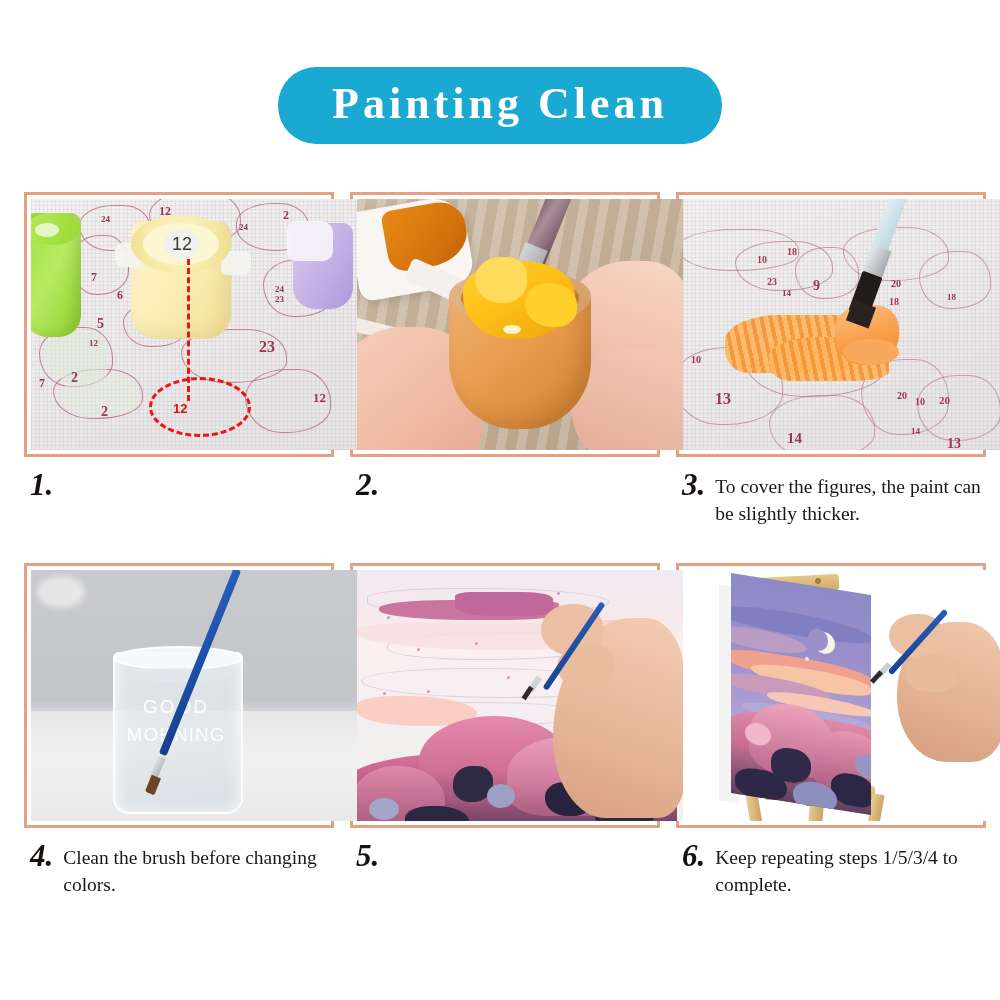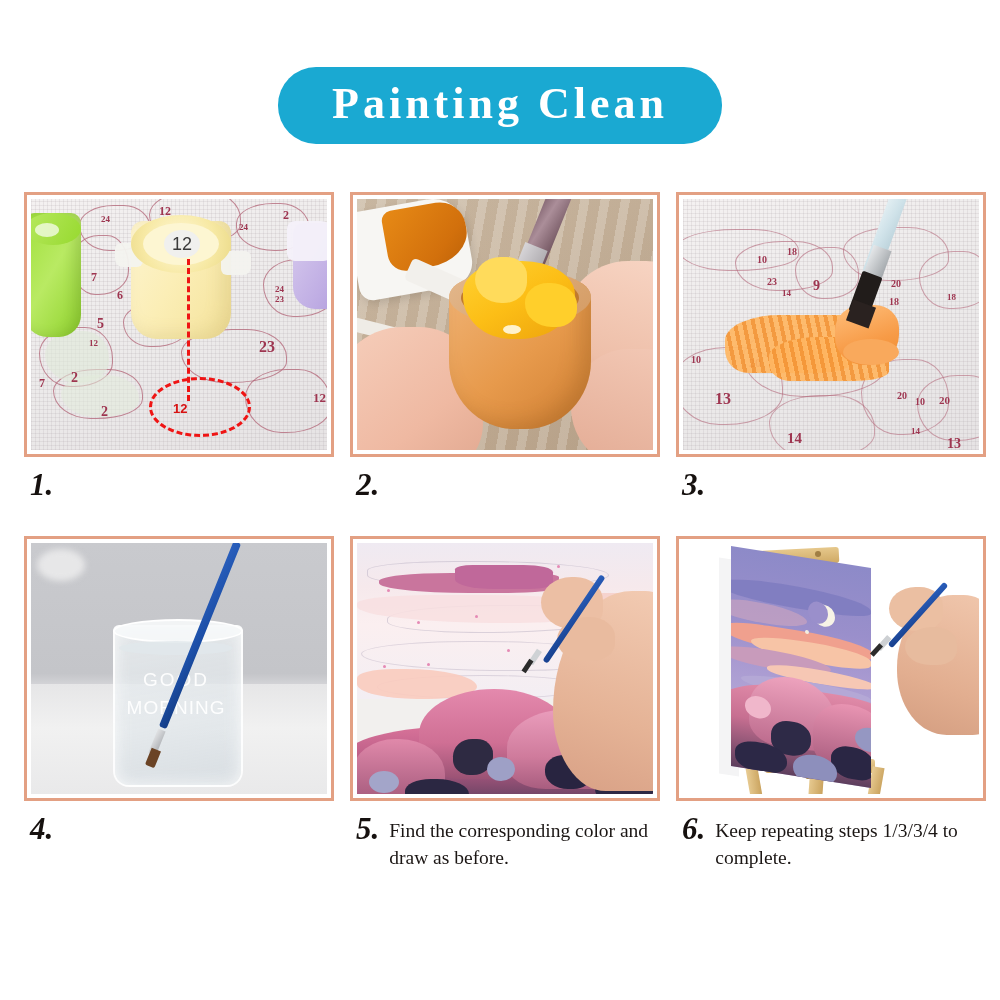--- a/index.html
+++ b/index.html
@@ -60,20 +60,21 @@
     border: 3px solid #e3a083;
     background: #ffffff;
     padding: 4px;
   }
   .photo {
     width: 100%;
     height: 100%;
     position: relative;
     overflow: hidden;
     background: #f2f0ee;
+    padding-left: 43px;
   }
 
   
   .caption {
     display: flex;
     align-items: flex-start;
     margin-top: 13px;
     padding-left: 6px;
   }
   .step-num {
@@ -308,20 +309,21 @@
         <div style="position:absolute;left:160px;top:140px;width:56px;height:26px;border-radius:50%;background:#f9a95c;"></div>
 
         <div style="position:absolute;left:196px;top:-22px;width:17px;height:100px;background:linear-gradient(100deg,#e8f2f5 0%,#cfe2e9 50%,#b5cdd6 100%);transform:rotate(20deg);border-radius:3px;"></div>
         <div style="position:absolute;left:184px;top:48px;width:19px;height:36px;background:linear-gradient(100deg,#e6e8ea,#9ea3a7);transform:rotate(20deg);"></div>
         <div style="position:absolute;left:172px;top:74px;width:21px;height:42px;background:#211c1a;transform:rotate(20deg);border-radius:2px;"></div>
         <div style="position:absolute;left:166px;top:104px;width:24px;height:22px;background:#2a2220;transform:rotate(20deg);"></div>
       </div>
     </div>
     <div class="caption">
       <span class="step-num">3.</span>
+      <span class="caption-text">To cover the figures, the paint can be slightly thicker.</span>
     </div>
   </div>
 
   <div class="cell">
     <div class="frame">
       <div class="photo">
         <div class="p4bg"></div>
 
         <div style="position:absolute;left:6px;top:6px;width:48px;height:32px;background:#e7e7e8;border-radius:50%;filter:blur(3px);"></div>
         <div style="position:absolute;left:-6px;top:152px;width:60px;height:38px;background:#ecebe4;border-radius:50%;filter:blur(2px);"></div>
@@ -337,20 +339,21 @@
         <div style="position:absolute;left:90px;top:126px;width:110px;text-align:center;font-family:'Liberation Sans',sans-serif;font-size:19px;letter-spacing:2px;color:rgba(255,255,255,.92);">GOOD</div>
         <div style="position:absolute;left:86px;top:154px;width:118px;text-align:center;font-family:'Liberation Sans',sans-serif;font-size:19px;letter-spacing:1px;color:rgba(255,255,255,.92);">MORNING</div>
 
         <div style="position:absolute;left:165px;top:-8px;width:8px;height:200px;background:linear-gradient(100deg,#2a5fbd 0%,#1c4fa8 55%,#143d86 100%);transform:rotate(22deg);border-radius:3px;"></div>
         <div style="position:absolute;left:122px;top:186px;width:8px;height:26px;background:linear-gradient(100deg,#e3e4e6,#adb0b4);transform:rotate(22deg);"></div>
         <div style="position:absolute;left:117px;top:206px;width:10px;height:18px;background:#6b4325;transform:rotate(22deg);border-radius:0 0 2px 2px;"></div>
       </div>
     </div>
     <div class="caption">
       <span class="step-num">4.</span>
+      <span class="caption-text">Clean the brush before changing colors.</span>
     </div>
   </div>
 
   <div class="cell">
     <div class="frame">
       <div class="photo">
         <div class="p5sky"></div>
 
         <div style="position:absolute;left:10px;top:18px;width:240px;height:24px;border:1px solid rgba(180,170,190,.45);border-radius:40% 60% 50% 50%;"></div>
         <div style="position:absolute;left:30px;top:62px;width:230px;height:26px;border:1px solid rgba(180,170,190,.45);border-radius:50% 40% 60% 40%;"></div>
@@ -392,21 +395,20 @@
         <div style="position:absolute;left:184px;top:34px;width:62px;height:52px;background:#ecbfa4;border-radius:50% 46% 38% 52%;"></div>
         <div style="position:absolute;left:200px;top:74px;width:58px;height:44px;background:#e9bb9f;border-radius:52% 44% 40% 48%;"></div>
 
         <div style="position:absolute;left:214px;top:24px;width:6px;height:104px;background:linear-gradient(100deg,#2a5fbd,#173f8c);transform:rotate(34deg);border-radius:3px;"></div>
         <div style="position:absolute;left:175px;top:106px;width:6px;height:16px;background:#cfd2d5;transform:rotate(34deg);"></div>
         <div style="position:absolute;left:168px;top:116px;width:5px;height:14px;background:#2b2b2b;transform:rotate(34deg);"></div>
       </div>
     </div>
     <div class="caption">
       <span class="step-num">5.</span>
-      <span class="caption-text">Find the corresponding color and draw as before.</span>
     </div>
   </div>
 
   <div class="cell">
     <div class="frame">
       <div class="photo">
         <div class="p6bg"></div>
 
         <div style="position:absolute;left:70px;top:6px;width:86px;height:16px;background:linear-gradient(180deg,#e6c88c,#cfa964);border-radius:3px;transform:rotate(-3deg);"></div>
         <div style="position:absolute;left:80px;top:9px;width:6px;height:6px;border-radius:50%;background:#a07e44;"></div>
@@ -449,17 +451,17 @@
         <div style="position:absolute;left:214px;top:52px;width:108px;height:140px;background:linear-gradient(200deg,#f1c8ae 0%,#e2ae90 64%,#d39d80 100%);border-radius:52% 38% 30% 46%;"></div>
         <div style="position:absolute;left:206px;top:44px;width:54px;height:44px;background:#ebbfa2;border-radius:50% 44% 40% 52%;"></div>
         <div style="position:absolute;left:222px;top:84px;width:52px;height:38px;background:#e7bb9e;border-radius:52% 44% 38% 48%;"></div>
         <div style="position:absolute;left:232px;top:30px;width:6px;height:84px;background:linear-gradient(100deg,#2a5fbd,#173f8c);transform:rotate(42deg);border-radius:3px;"></div>
         <div style="position:absolute;left:198px;top:92px;width:6px;height:16px;background:#cdd0d3;transform:rotate(42deg);"></div>
         <div style="position:absolute;left:191px;top:100px;width:5px;height:14px;background:#2b2b2b;transform:rotate(42deg);"></div>
       </div>
     </div>
     <div class="caption">
       <span class="step-num">6.</span>
-      <span class="caption-text">Keep repeating steps 1/3/3/4 to complete.</span>
+      <span class="caption-text">Keep repeating steps 1/5/3/4 to complete.</span>
     </div>
   </div>
 
 </div>
 
 </body></html>

